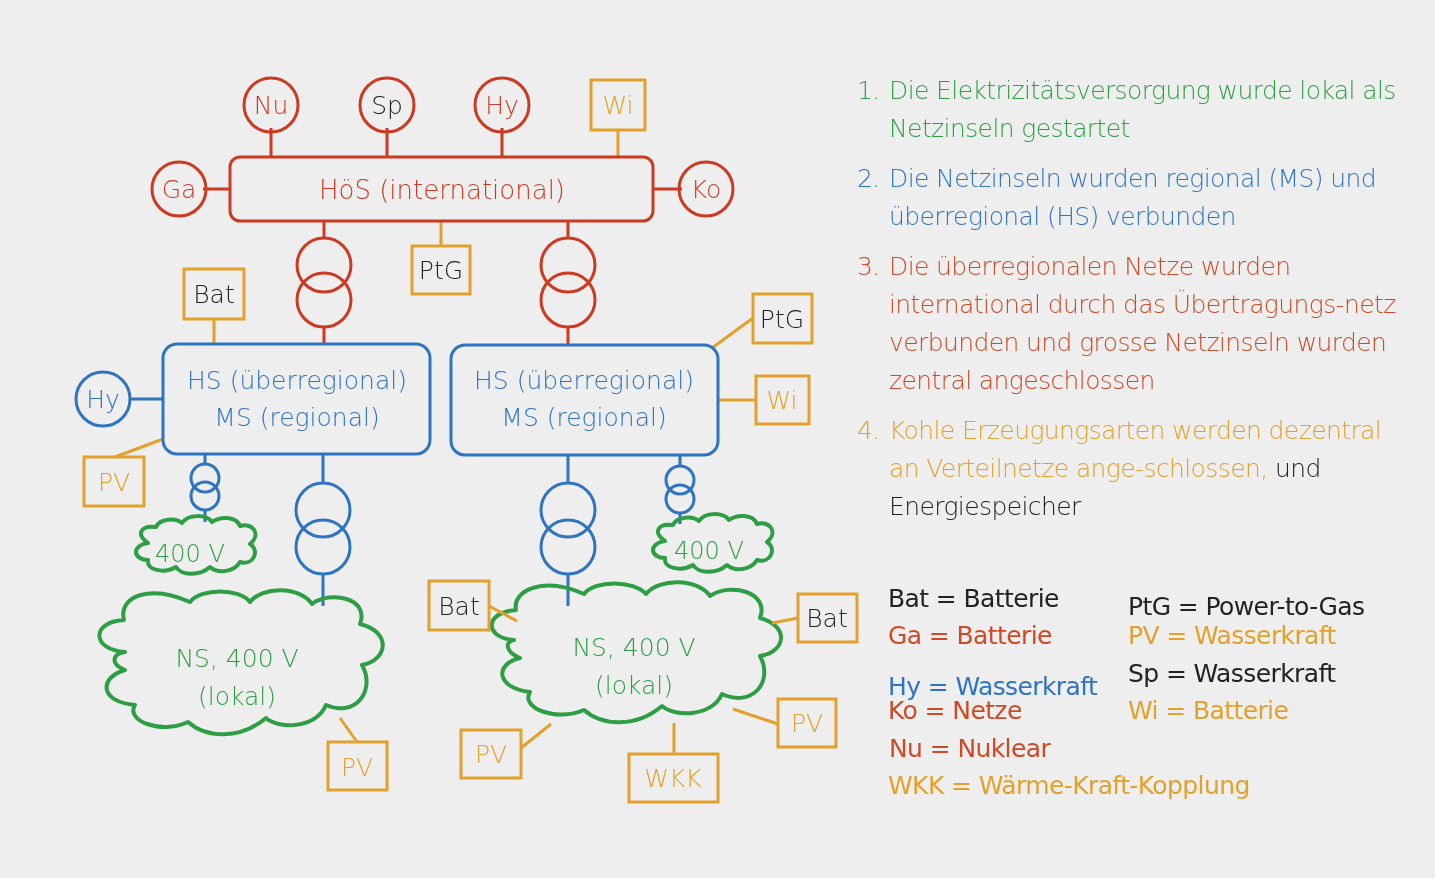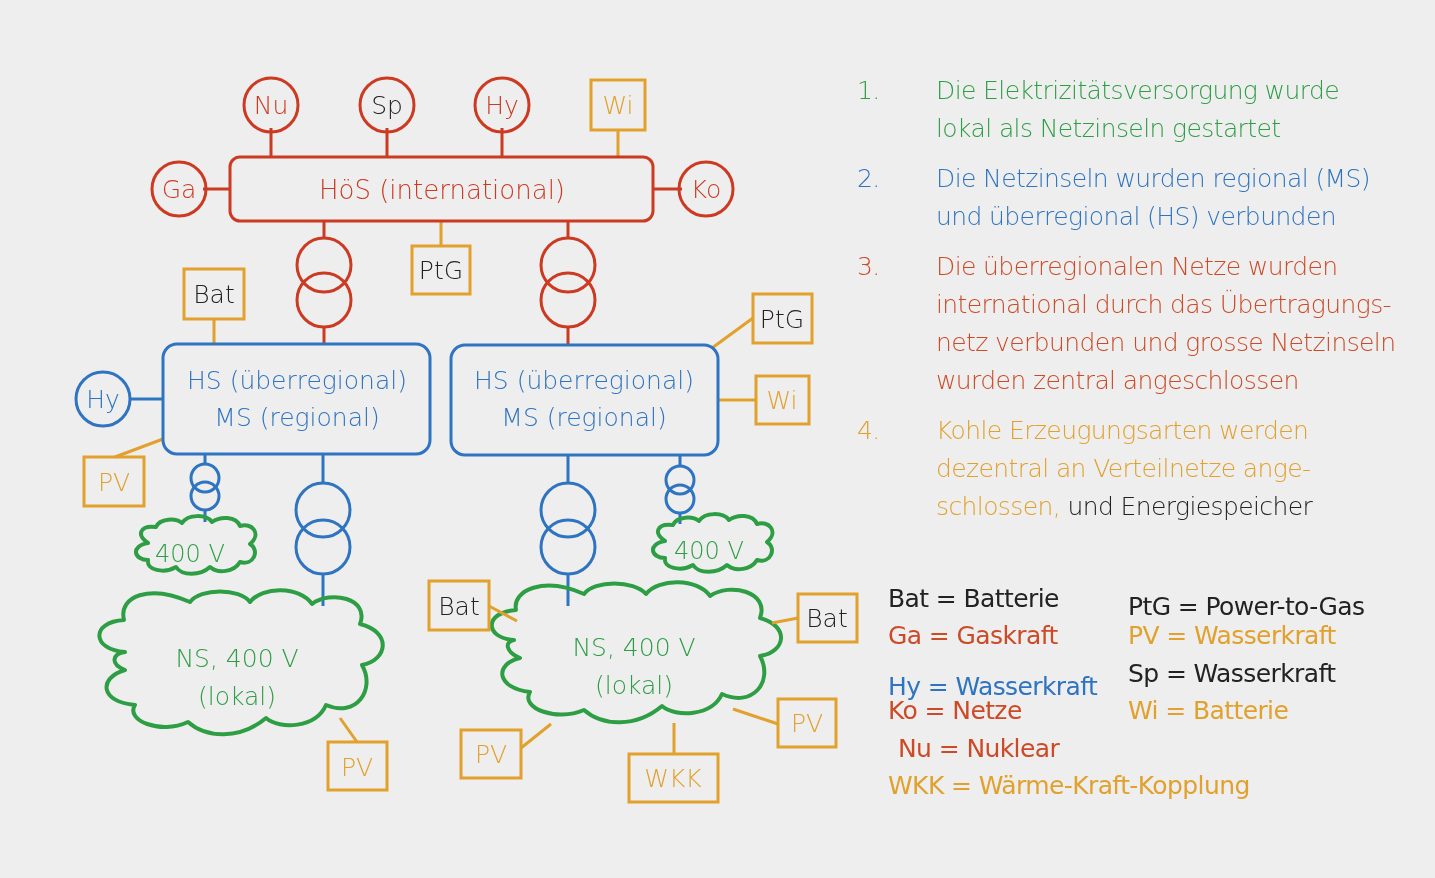--- a/index.html
+++ b/index.html
@@ -25,21 +25,21 @@
     .line { fill: none; stroke-width: 3; }
     .cloud { fill: none; stroke-width: 4; stroke-linecap: round; stroke-linejoin: round; }
 
     .steps {
       position: absolute; left: 857px; top: 72px; width: 540px;
       font-family: "DejaVu Sans", sans-serif; font-size: 25px; line-height: 38px;
       font-weight: 200; letter-spacing: -0.6px;
     }
     .step { display: flex; margin-bottom: 12px; }
     .step .num { width: 32px; flex: none; }
-    .step .txt { flex: 1; margin-left: 47px; }
+    .step .txt { flex: 1; }
     .c-green { color: #2e9e45; }
     .c-blue { color: #2f74c0; }
     .c-red { color: #cc4a26; }
     .c-orange { color: #e2a02c; }
     .c-dark { color: #222222; }
 
     .legend {
       position: absolute; left: 888px; top: 580px;
       font-family: "DejaVu Sans", sans-serif; font-size: 25px; line-height: 37.5px;
       letter-spacing: -0.6px;
@@ -196,22 +196,22 @@
     <span class="txt" style="width:480px">Die überregionalen Netze wurden international durch das Übertragungs-netz verbunden und grosse Netzinseln wurden zentral angeschlossen</span>
   </div>
   <div class="step c-orange">
     <span class="num">4.</span>
     <span class="txt"><span>Kohle Erzeugungsarten werden dezentral an Verteilnetze ange-schlossen,</span><span class="c-dark"> und Energiespeicher</span></span>
   </div>
 </div>
 
 <div class="legend">
   <div class="row c-dark" style="left:0;top:0">Bat = Batterie</div>
-  <div class="row c-red" style="left:0;top:37px">Ga = Gaskraft</div>
+  <div class="row c-red" style="left:0;top:37px">Ga = Batterie</div>
   <div class="row c-blue" style="left:0;top:88px">Hy = Wasserkraft</div>
   <div class="row c-red" style="left:0;top:112px">Ko = Netze</div>
-  <div class="row c-red" style="left:10px;top:150px">Nu = Nuklear</div>
+  <div class="row c-red" style="left:1px;top:150px">Nu = Nuklear</div>
   <div class="row c-orange" style="left:0;top:187px">WKK = Wärme-Kraft-Kopplung</div>
   <div class="row c-dark" style="left:240px;top:8px">PtG = Power-to-Gas</div>
   <div class="row c-orange" style="left:240px;top:37px">PV = Wasserkraft</div>
   <div class="row c-dark" style="left:240px;top:75px">Sp = Wasserkraft</div>
   <div class="row c-orange" style="left:240px;top:112px">Wi = Batterie</div>
 </div>
 
 </body></html>

